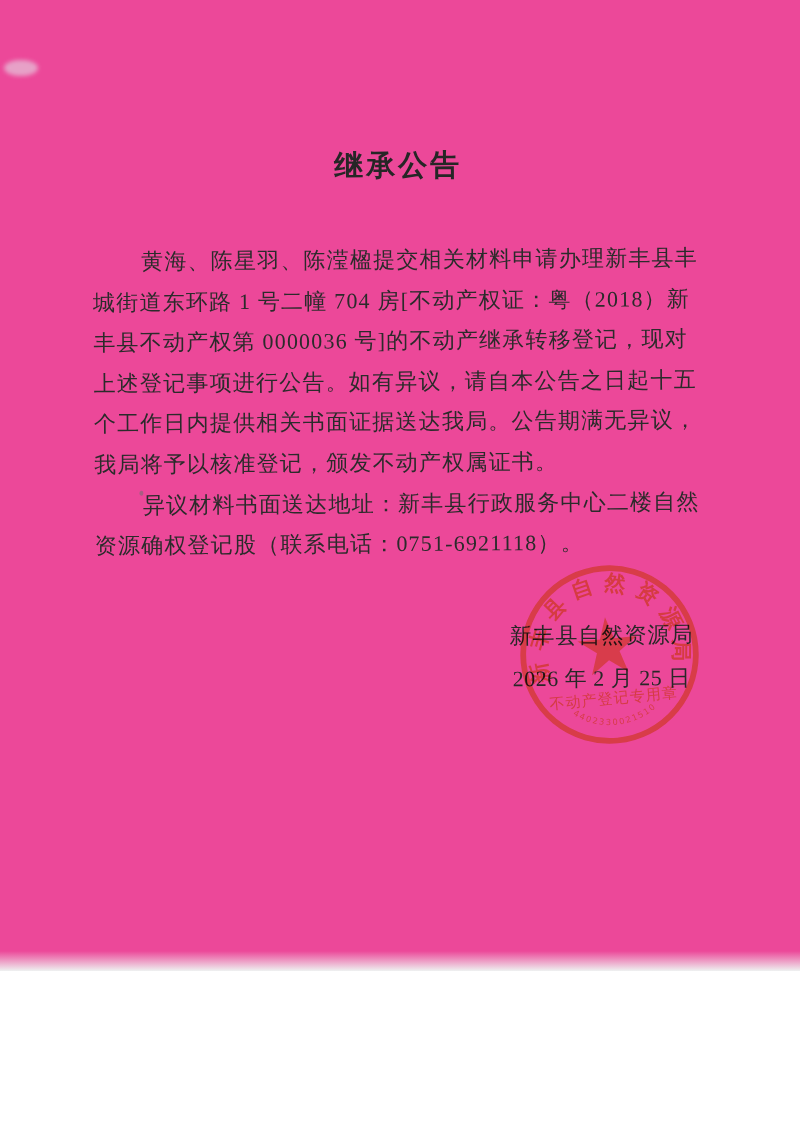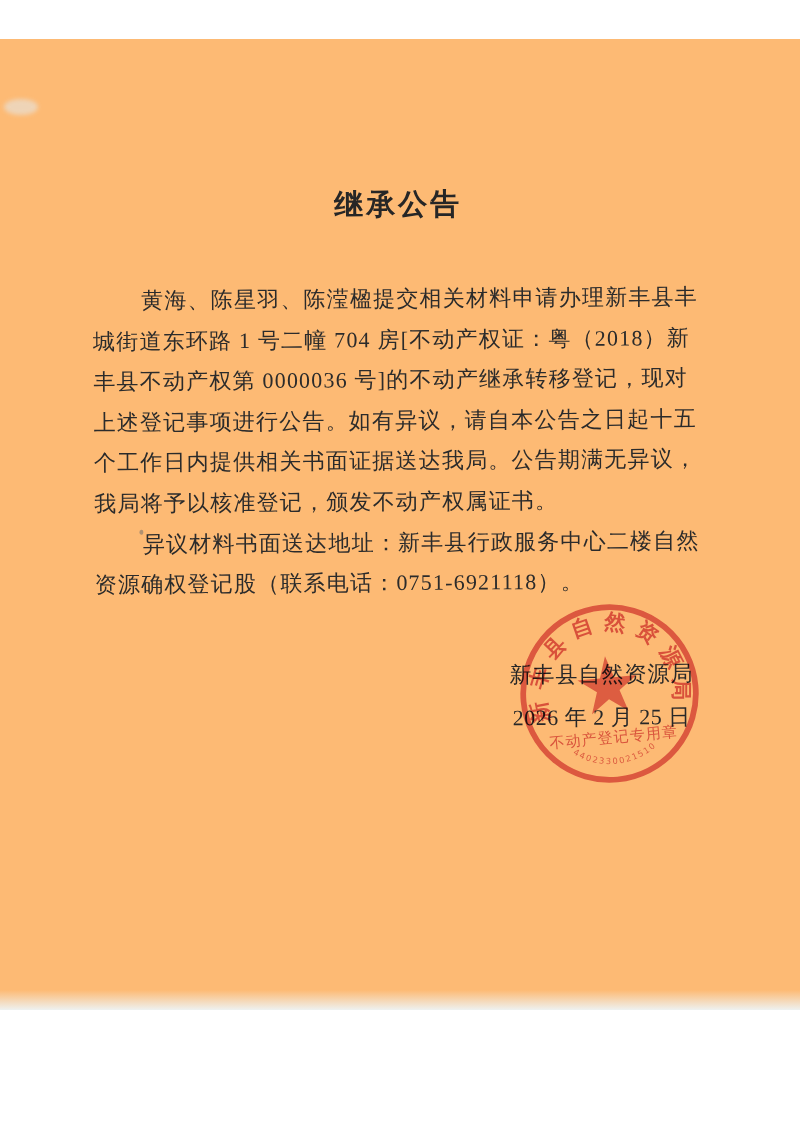--- a/index.html
+++ b/index.html
@@ -5,23 +5,22 @@
   html, body {
     margin: 0; padding: 0;
     width: 800px; height: 1144px;
     background: #ffffff;
     overflow: hidden;
     font-family: "Liberation Serif", "DejaVu Serif", serif;
   }
   .page {
     position: relative;
     width: 800px; height: 971px;
-    background: #fdba74;
+    background: #ec4899;
     color: #2b2b2b;
-    margin-top: 39px;
   }
   .tilt {
     position: absolute;
     inset: 0;
     transform: rotate(-0.4deg);
     transform-origin: 50% 45%;
   }
   .doc-title {
     position: absolute;
     top: 146px; left: 0; right: 0;

